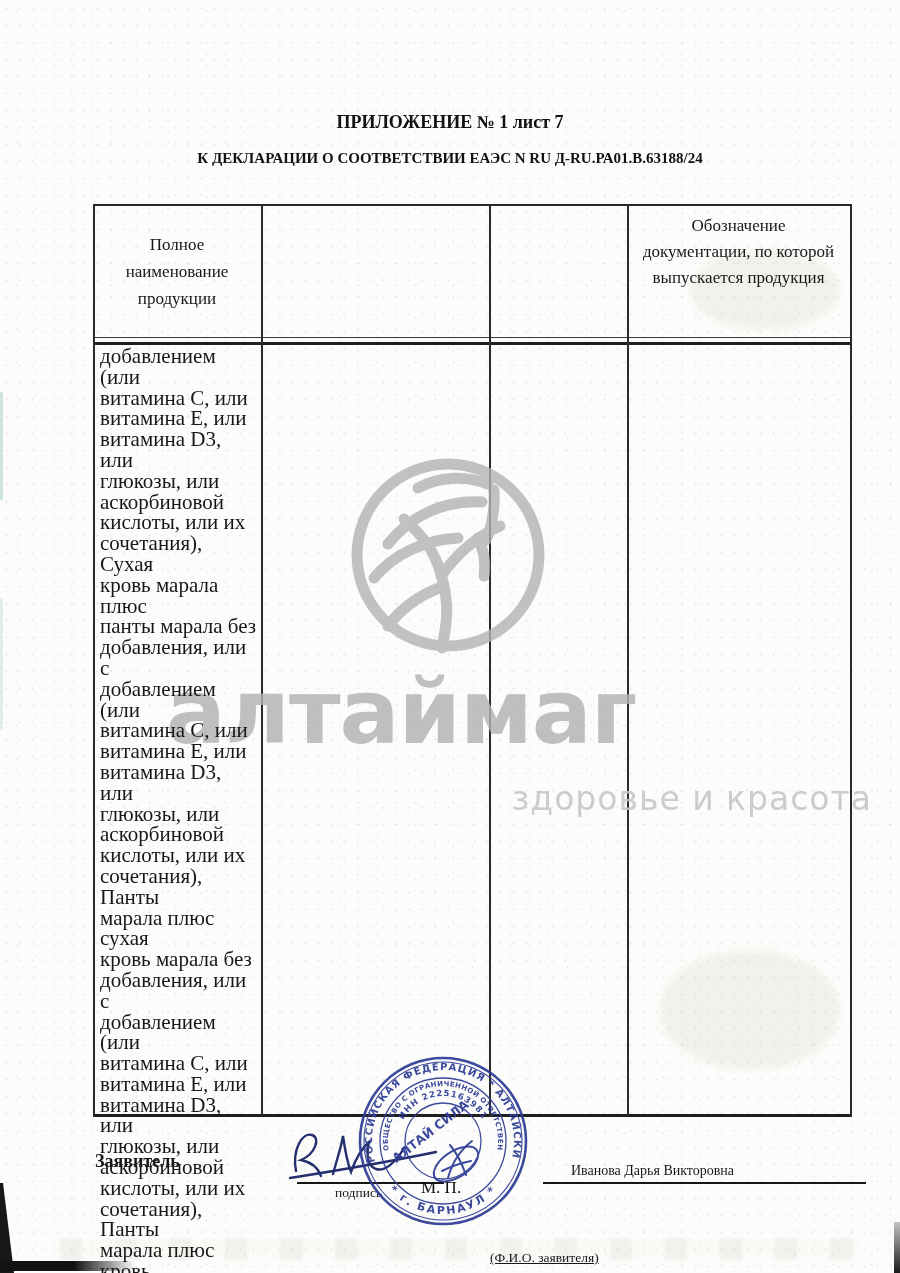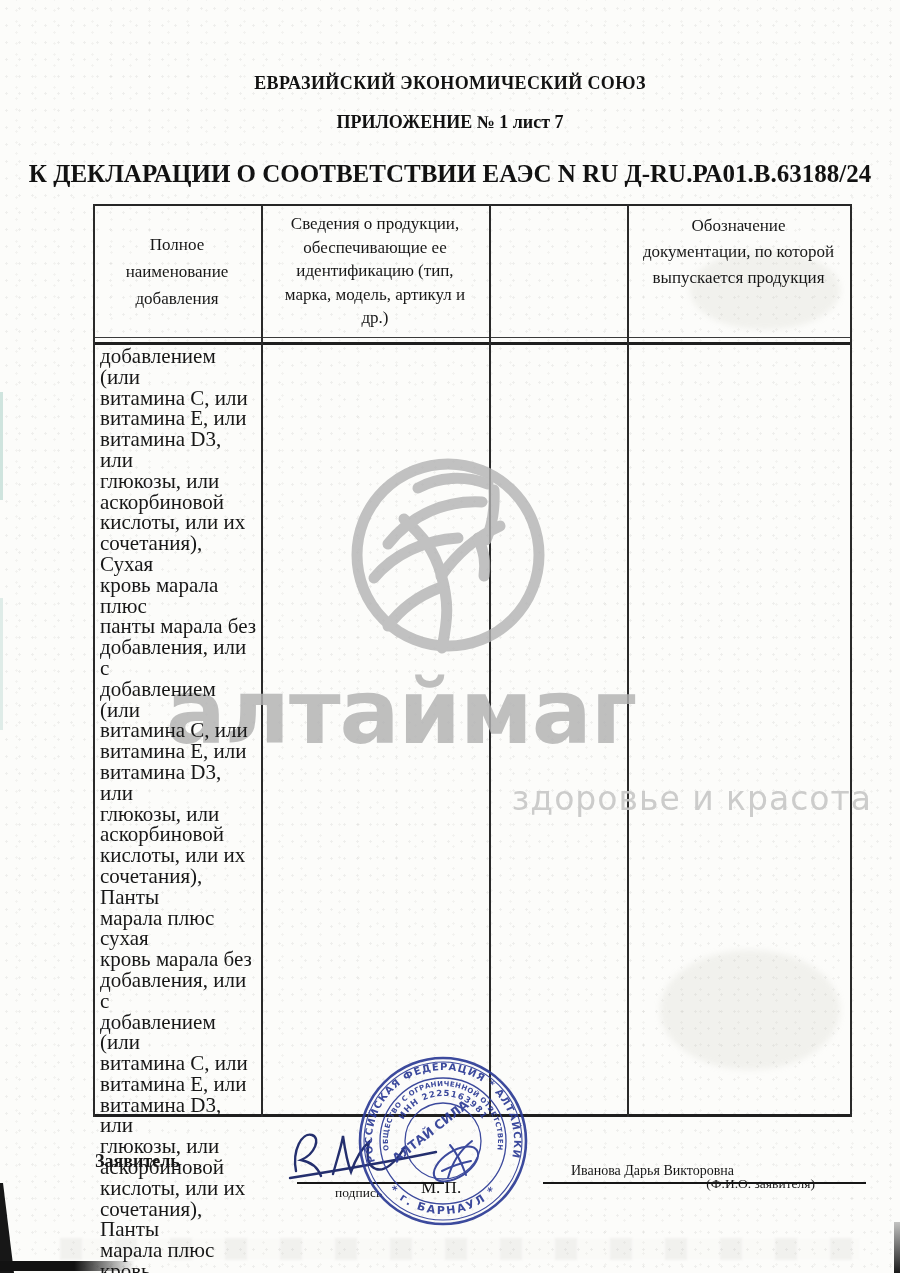--- a/index.html
+++ b/index.html
@@ -12,21 +12,21 @@
     background-size:13px 17px, 19px 11px;
     background-position:0 0, 7px 5px;
     font-family:"Liberation Serif", serif;
     color:#171717;
   }
   .abs{position:absolute;}
   .prewrap{white-space:pre-line;}
   .title{width:900px;text-align:center;font-weight:bold;color:#121212;}
   .t1{top:73px;font-size:18px;letter-spacing:.4px;}
   .t2{top:112px;font-size:18px;}
-  .t3{top:160px;font-size:25px;}
+  .t3{top:150px;font-size:15px;}
   
   .hline{background:#262626;height:2px;}
   .vline{background:#2a2a2a;width:2px;}
   .thin{height:1px;background:#3a3a3a;}
   .thick{height:3px;background:#1f1f1f;}
   
   .hcell{display:flex;justify-content:center;text-align:center;
          font-size:17px;line-height:25px;z-index:4;}
   .vcenter{align-items:center;}
   .vtop{align-items:flex-start;padding-top:7px;box-sizing:border-box;}
@@ -41,21 +41,21 @@
     font-family:"DejaVu Sans", sans-serif;font-weight:500;
     font-size:33px;letter-spacing:1px;color:#c7c7c6;opacity:.9;z-index:1;}
   .wm-tree{z-index:1;opacity:.8;}
   
   .applicant{left:95px;top:1151px;font-size:18px;font-weight:bold;z-index:4;}
   .sigline{left:297px;top:1182px;width:147px;height:2px;background:#161616;z-index:3;}
   .sigcap{left:335px;top:1185px;font-size:13.5px;z-index:3;}
   .mp{left:421px;top:1178px;font-size:17px;z-index:6;color:#111;}
   .nameblock{left:490px;top:1163px;width:325px;text-align:center;font-size:14px;z-index:4;}
   .nameline{left:543px;top:1182px;width:323px;height:2px;background:#161616;z-index:3;}
-  .namecap{left:490px;top:1176px;width:325px;text-align:right;font-size:13.5px;z-index:4;}
+  .namecap{left:490px;top:1250px;width:325px;text-align:left;font-size:13.5px;z-index:4;text-decoration:underline;}
   .sig-svg{left:288px;top:1126px;z-index:5;}
   .stamp-svg{left:353px;top:1051px;z-index:5;opacity:.93;}
   .stamp-text{font-family:"DejaVu Sans", sans-serif;font-weight:bold;fill:#2e3d96;}
   
   .edge-wedge{left:0;top:1183px;width:14px;height:90px;background:#171717;
     clip-path:polygon(0 0, 3px 0, 14px 100%, 0 100%);z-index:7;}
   .edge-bottom{left:0;top:1261px;width:135px;height:10px;z-index:7;
     background:linear-gradient(to right,#121212 55%,rgba(18,18,18,0));}
   .edge-right{left:894px;top:1222px;width:6px;height:51px;z-index:7;
     background:linear-gradient(to bottom,rgba(25,25,25,.25),#1a1a1a);}
@@ -63,21 +63,20 @@
   .edge-teal2{left:0;top:598px;width:3px;height:132px;background:#aacfc6;opacity:.35;z-index:7;}
   .noise-band{left:60px;top:1238px;width:800px;height:22px;z-index:2;opacity:.5;filter:blur(1px);
     background:repeating-linear-gradient(90deg, rgba(158,155,146,.22) 0 22px, rgba(158,155,146,.04) 22px 55px);}
   .blotch{background:rgba(165,162,152,.12);border-radius:50%;filter:blur(3px);z-index:1;}
 </style>
 </head>
 <body>
 
 <div class="page">
 
-  <div class="abs title t1">ЕВРАЗИЙСКИЙ ЭКОНОМИЧЕСКИЙ СОЮЗ</div>
   <div class="abs title t2">ПРИЛОЖЕНИЕ № 1 лист 7</div>
   <div class="abs title t3">К ДЕКЛАРАЦИИ О СООТВЕТСТВИИ ЕАЭС N RU Д-RU.РА01.В.63188/24</div>
 
   <svg class="abs wm-tree" style="left:346px;top:456px;" width="206" height="200" viewBox="0 0 206 200">
     <g fill="none" stroke="#b3b3b3" stroke-width="11" stroke-linecap="round">
       <circle cx="102" cy="99" r="91"></circle>
       <path d="M 96 192 C 102 162 103 146 95 118 C 88 94 77 80 58 63"></path>
       <path d="M 95 120 C 112 96 132 80 154 70"></path>
       <path d="M 132 82 C 138 96 140 106 138 120"></path>
       <path d="M 148 34 C 149 54 146 70 140 84"></path>
@@ -98,26 +97,21 @@
   <div class="abs thick" style="left:93px;top:342px;width:759px;position:absolute;"></div>
   <div class="abs thick" style="left:93px;top:1114px;width:759px;position:absolute;"></div>
   <div class="abs vline" style="left:93px;top:204px;height:913px;"></div>
   <div class="abs vline" style="left:261px;top:204px;height:913px;"></div>
   <div class="abs vline" style="left:489px;top:204px;height:913px;"></div>
   <div class="abs vline" style="left:627px;top:204px;height:913px;"></div>
   <div class="abs vline" style="left:850px;top:204px;height:913px;"></div>
 
   <div class="abs hcell vcenter h3cell prewrap" style="left:95px;top:206px;width:164px;height:130px;">Полное
 наименование
-добавления</div>
-  <div class="abs hcell vcenter prewrap" style="left:263px;top:206px;width:224px;height:130px;line-height:23.5px;">Сведения о продукции,
-обеспечивающие ее
-идентификацию (тип,
-марка, модель, артикул и
-др.)</div>
+продукции</div>
   <div class="abs hcell vtop prewrap" style="left:629px;top:206px;width:219px;height:156px;line-height:26px;">Обозначение
 документации, по которой
 выпускается продукция</div>
 
   <div class="abs bodytext prewrap" style="left:100px;top:346px;width:158px;">добавлением (или
 витамина С, или
 витамина Е, или
 витамина D3, или
 глюкозы, или
 аскорбиновой

